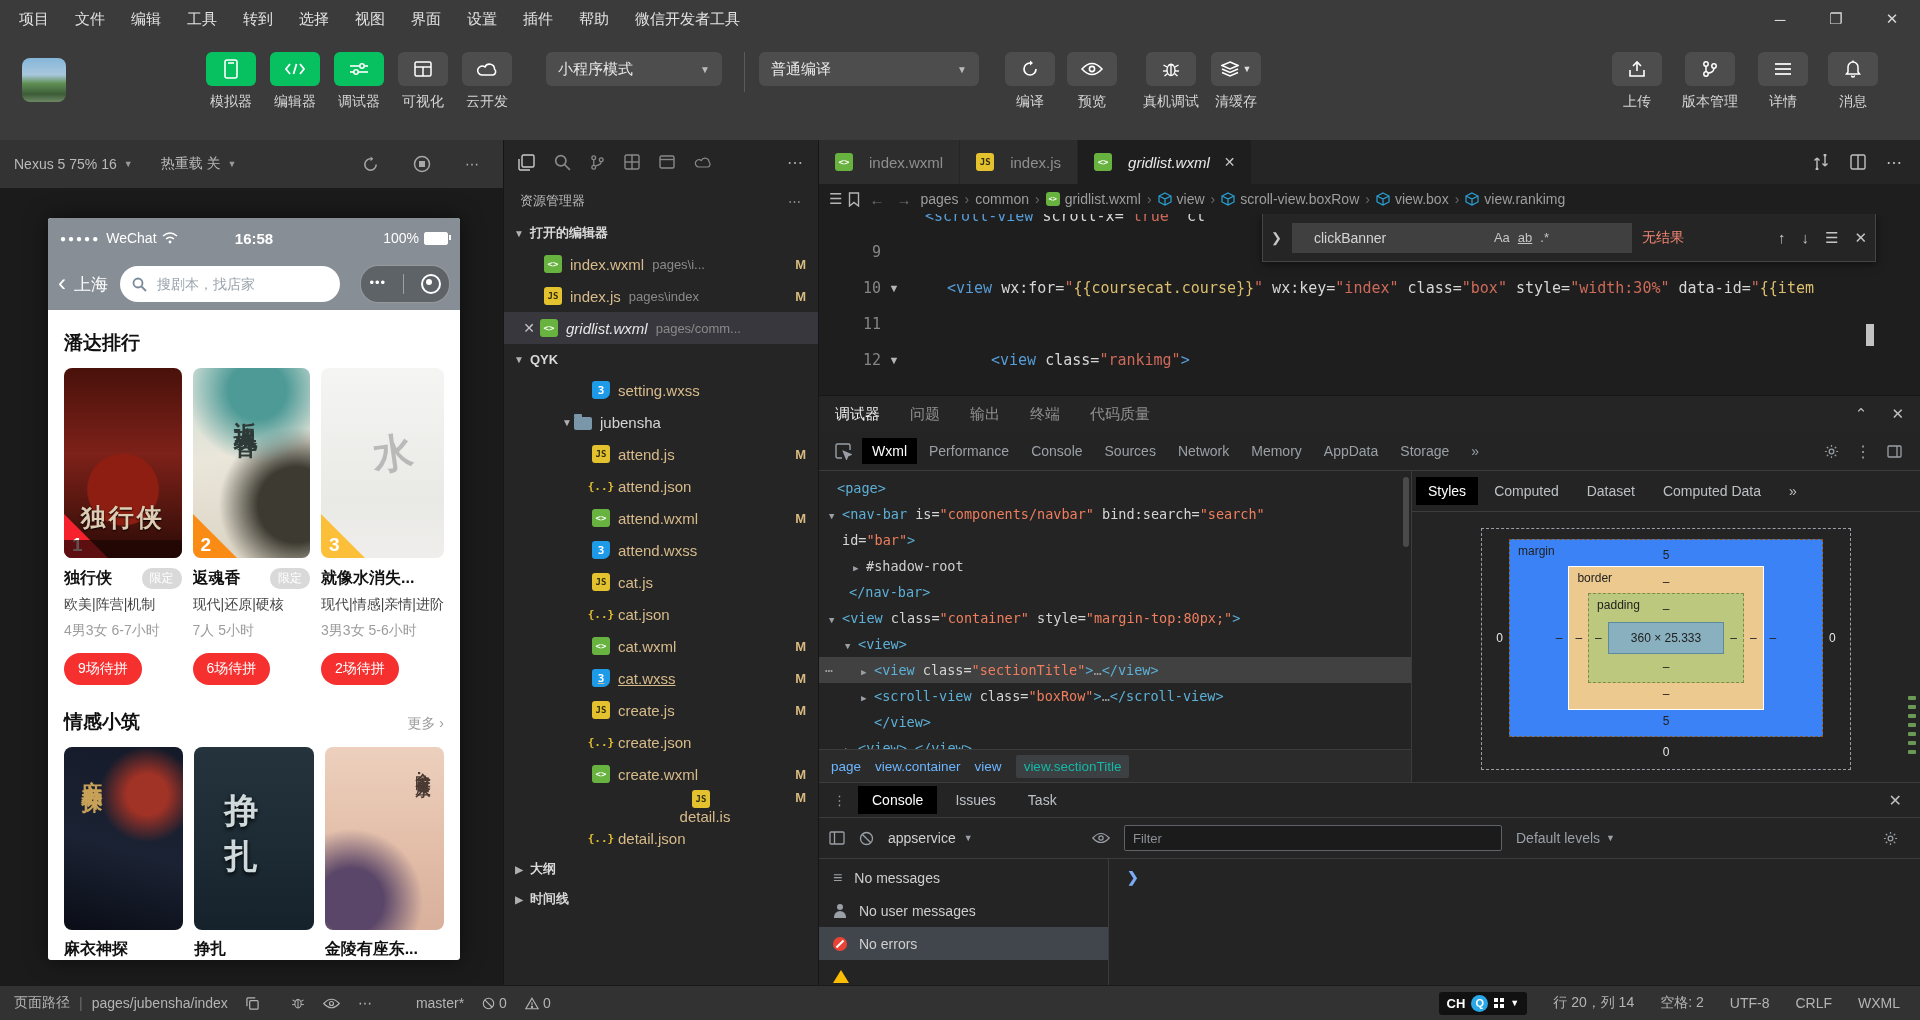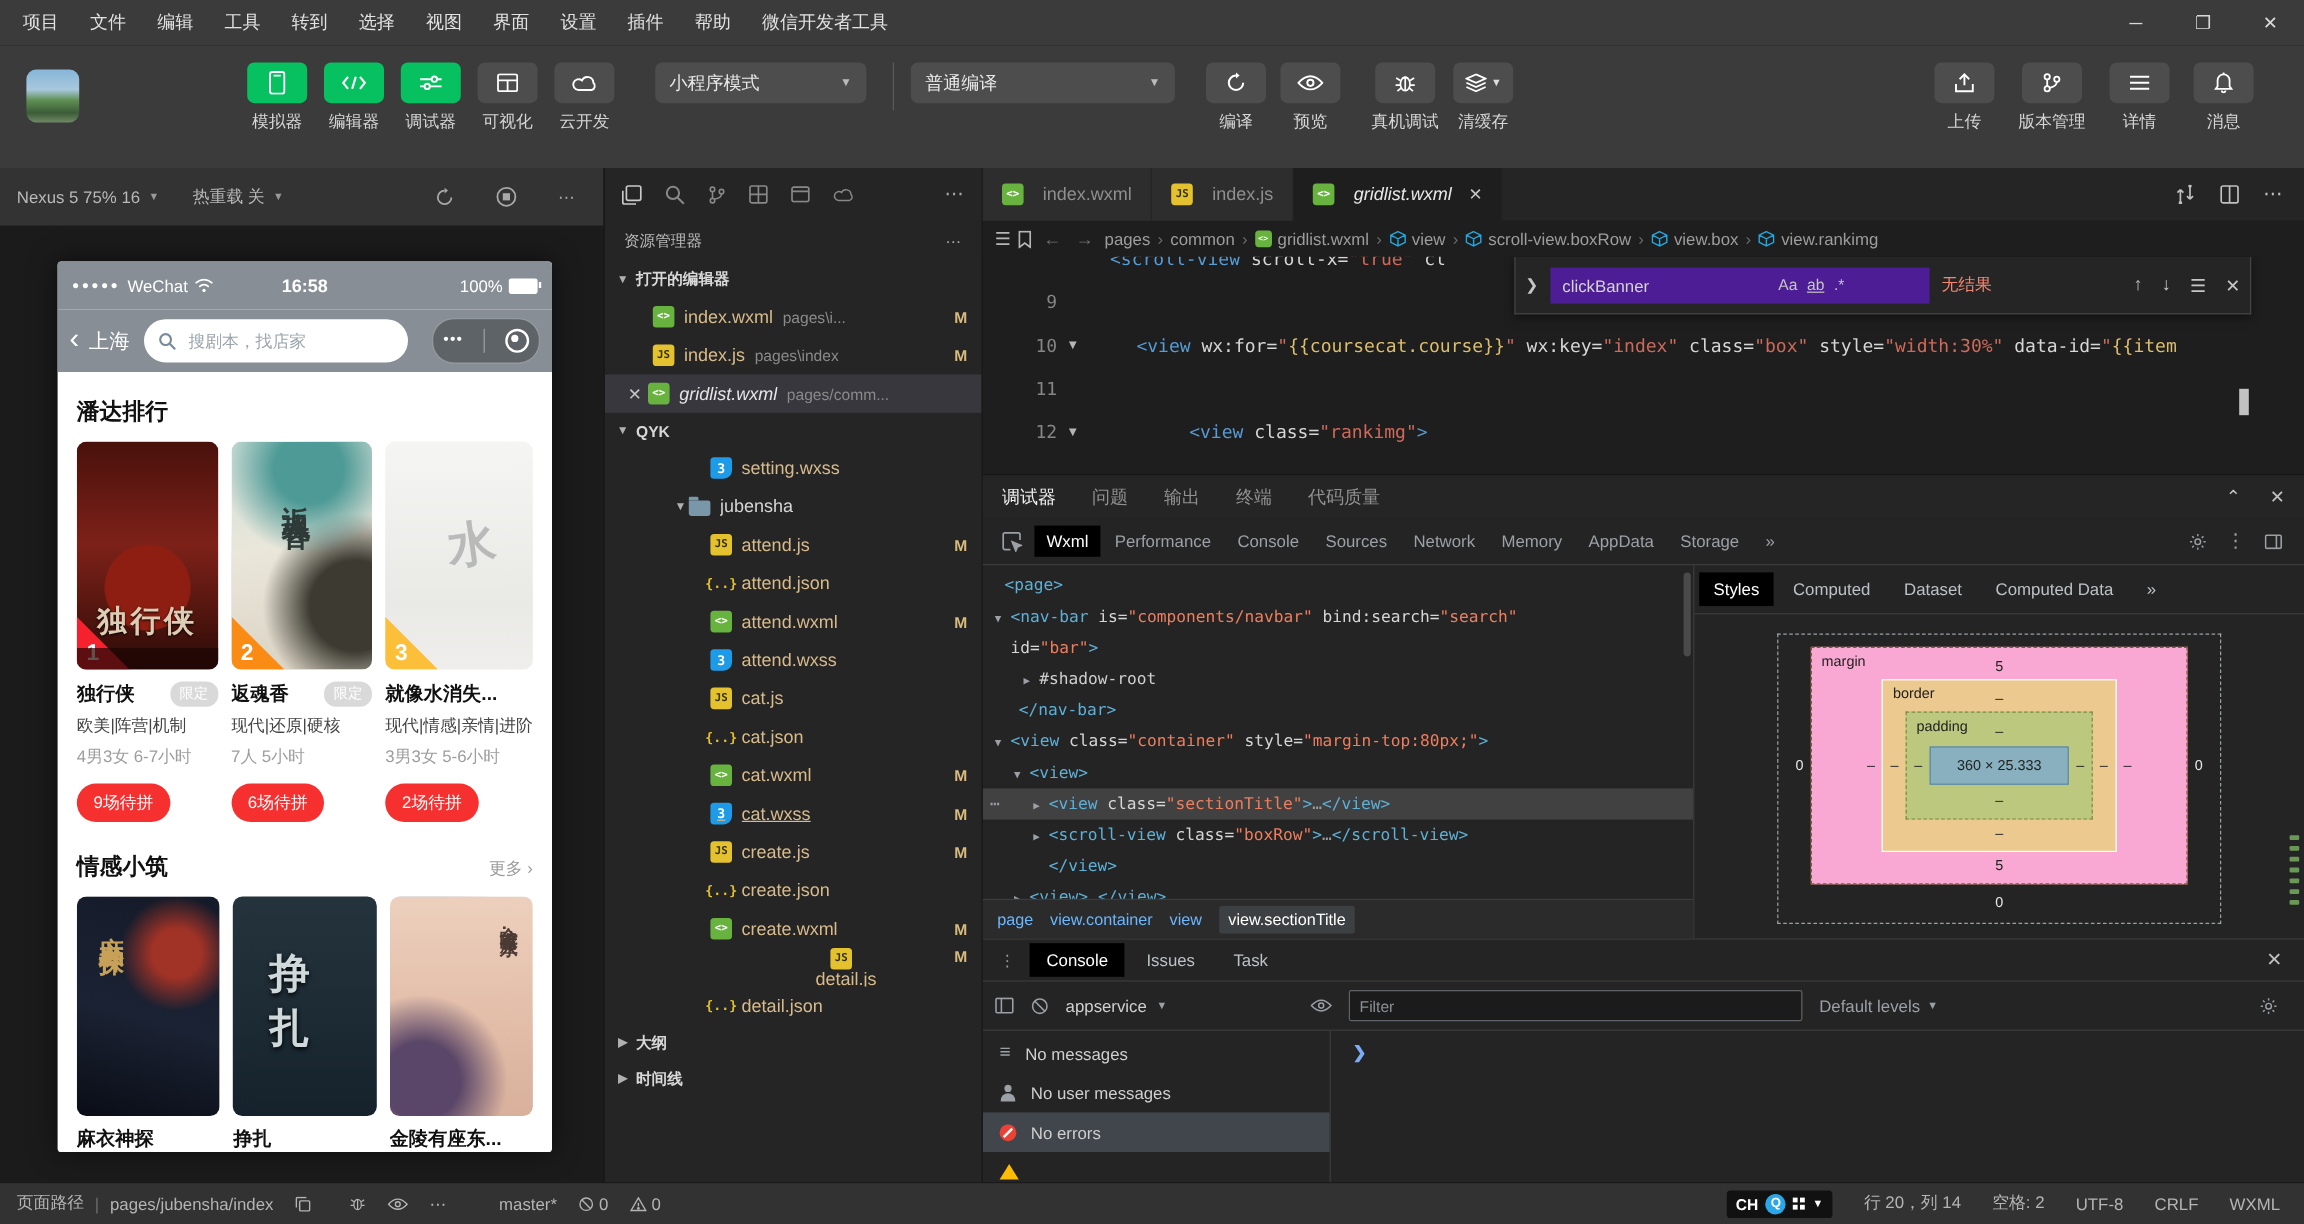--- a/index.html
+++ b/index.html
@@ -137,21 +137,21 @@
   .cl-gut{width:62px;text-align:right;color:#858585;flex:none;font-family:"DejaVu Sans Mono",monospace;}
   .cl-chev{width:26px;color:#b5b5b5;text-align:center;flex:none;font-size:11px;}
   .cl-txt{white-space:pre;font-family:"DejaVu Sans Mono",monospace;}
   .tk-tag{color:#569cd6;}
   .tk-attr{color:#d6d6d6;}
   .tk-str{color:#ce6a5a;}
   .tk-var{color:#dcbe6f;}
   .cursor{position:absolute;top:110px;right:46px;width:8px;height:22px;background:#d4d4d4;opacity:.9;}
   .search-widget{position:absolute;top:0;right:44px;width:614px;height:48px;background:#252526;border:1px solid #454545;border-top:0;box-shadow:0 2px 8px rgba(0,0,0,.5);display:flex;align-items:center;padding:0 8px;gap:10px;box-sizing:border-box;}
   .sw-expand{color:#c5c5c5;font-size:13px;}
-  .sw-input{flex:0 0 300px;height:30px;background:#4c1d95;display:flex;align-items:center;padding:0 8px;gap:8px;}
+  .sw-input{flex:0 0 300px;height:30px;background:#404040;display:flex;align-items:center;padding:0 20px;gap:8px;}
   .sw-input input{background:none;border:0;outline:0;color:#d4d4d4;font-size:14px;width:170px;font-family:"Liberation Sans",sans-serif;}
   .sw-opt{color:#c5c5c5;font-size:13px;}
   .sw-opt.word{text-decoration:underline;}
   .sw-result{color:#f48771;font-size:14px;white-space:nowrap;}
   .sw-icons{margin-left:auto;display:flex;align-items:center;gap:16px;color:#c5c5c5;font-size:15px;}
 
   
   #debugger{position:absolute;left:819px;top:395px;width:1101px;height:590px;background:#242424;border-top:1px solid #161616;box-sizing:border-box;}
   .dbg-tabs{height:36px;background:#252526;display:flex;align-items:center;gap:30px;padding:0 16px;font-size:15px;color:#909090;}
   .dbg-tab.active{color:#f0f0f0;}
@@ -168,31 +168,31 @@
   .trow.sel{background:#414141;}
   .trow .gutter-dots{position:absolute;left:6px;color:#9aa0a6;}
   .tw{display:inline-block;width:13px;color:#9aa0a6;font-size:9px;}
   .dt-tag{color:#5db0d7;}
   .dt-attr{color:#d5d5d5;}
   .dt-val{color:#ee7e5e;}
   .dt-dim{color:#9a9a9a;}
   .dt-shadow{color:#cfcfcf;}
   .el-scroll{position:absolute;right:2px;top:6px;width:6px;height:70px;background:#4a4a4a;border-radius:3px;}
   .dt-crumbs{height:32px;border-top:1px solid #3c3c3c;display:flex;align-items:center;gap:14px;padding:0 12px;font-size:13.5px;color:#6cb6ff;background:#2b2b2b;}
-  .dt-crumb.cur{background:#3c4043;color:#ffffff;padding:4px 8px;border-radius:2px;}
+  .dt-crumb.cur{background:#3c4043;color:#14b8a6;padding:4px 8px;border-radius:2px;}
   .dt-styles{flex:1;position:relative;}
   .st-tabs{height:40px;display:flex;align-items:center;gap:4px;padding:0 4px;border-bottom:1px solid #3c3c3c;}
   .st-tab{padding:6px 12px;font-size:14px;color:#bdc1c6;white-space:nowrap;}
   .st-tab.active{background:#000;color:#fff;}
   .bm-wrap{display:flex;align-items:center;justify-content:center;gap:8px;margin-top:16px;color:#ddd;font-size:12px;}
   .bm-outer{border:1px dashed #9aa0a6;padding:10px 14px;}
   .bm{font-size:12px;color:#222;text-align:center;}
   .bm-label{position:absolute;left:8px;top:4px;color:#222;}
   .bm-box{position:relative;padding:4px 6px;}
-  .bm-margin{background:#f9a8d4;border:1px dashed #8a5a24;width:300px;}
+  .bm-margin{background:#3b82f6;border:1px dashed #8a5a24;width:300px;}
   .bm-border{background:#ecc98f;border:1px solid #fff;}
   .bm-padding{background:#bcc87d;border:1px dashed #7e8a47;}
   .bm-content{background:#88b0bf;border:1px solid #5d8a9e;display:inline-block;padding:8px 22px;margin:2px 0;}
   .bm-row{display:flex;align-items:center;justify-content:center;gap:6px;}
   .bm-v{height:22px;line-height:22px;}
   .bm-zero-col{color:#e8e8e8;font-size:12px;}
   .bm-bottom0{text-align:center;color:#e8e8e8;margin-top:8px;}
   .green-ticks{position:absolute;right:4px;top:225px;width:8px;}
   .green-ticks div{height:4px;background:#6a9955;margin-bottom:5px;border-radius:1px;}
   .dt-console{height:205px;border-top:1px solid #3c3c3c;display:flex;flex-direction:column;overflow:hidden;}

